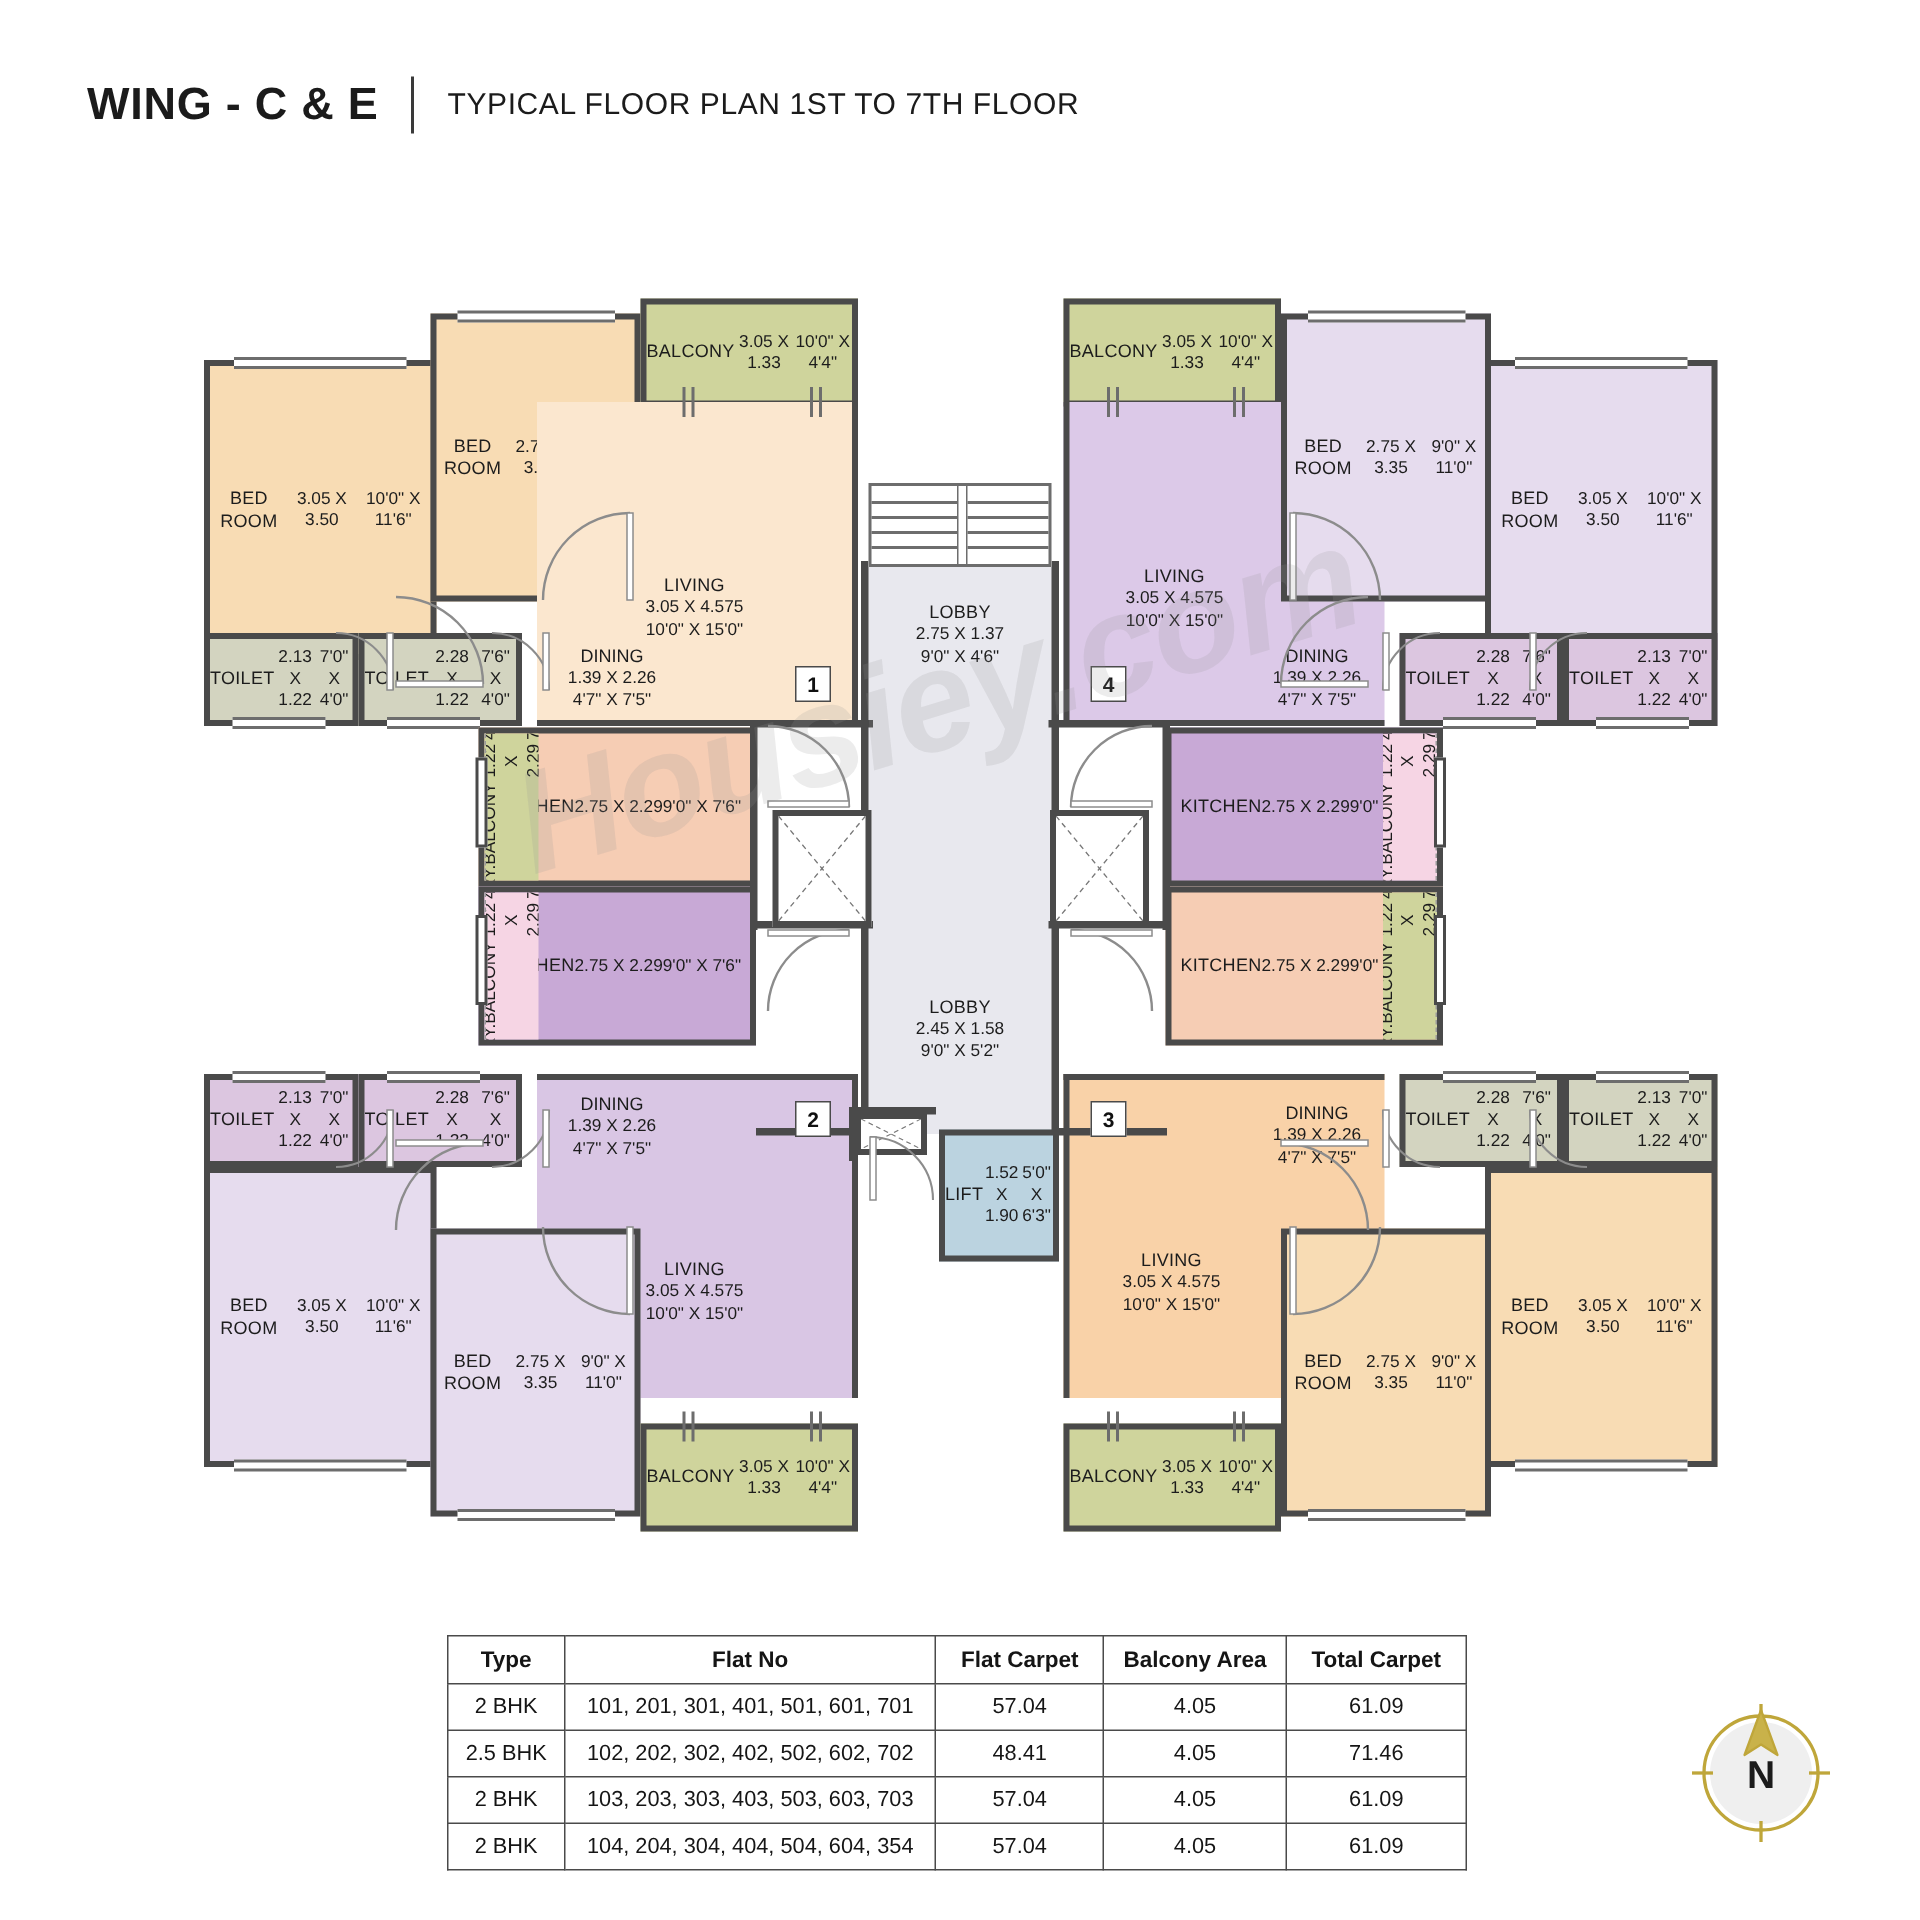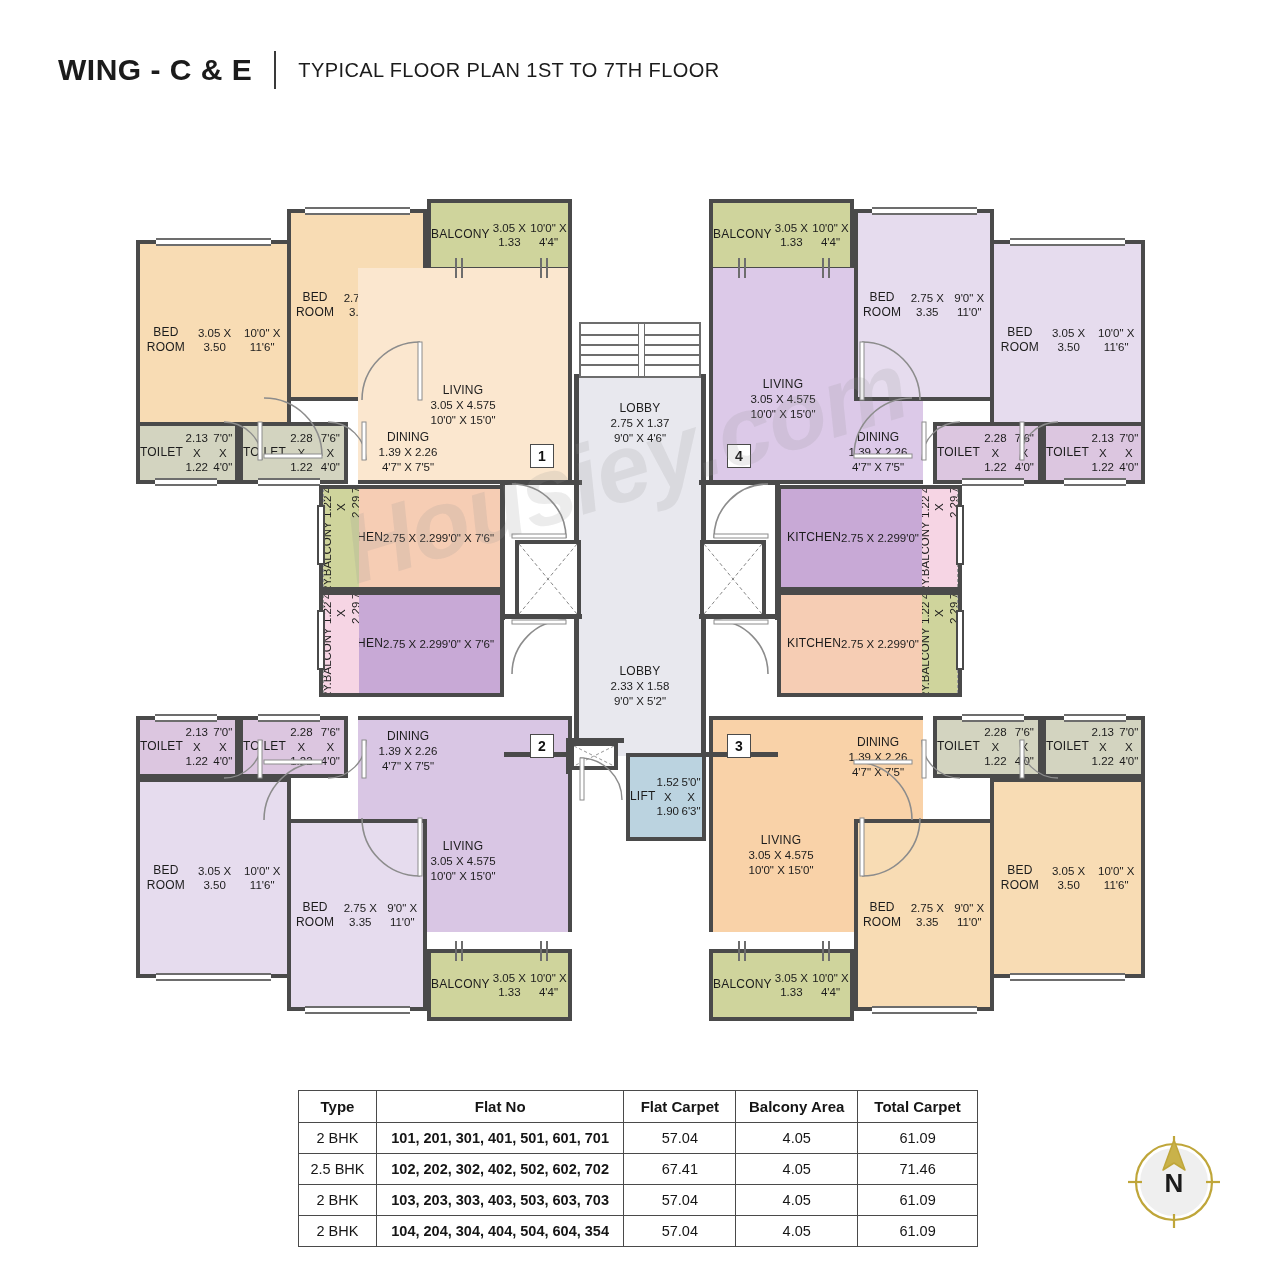--- a/index.html
+++ b/index.html
@@ -80,21 +80,21 @@
     letter-spacing: -1px;
   }
 
   
   #tbl { position: absolute; left: 298px; top: 1090px; width: 680px; border-collapse: collapse; }
   #tbl th, #tbl td {
     border: 1.5px solid #4a4a4a; text-align: center; color: #151515;
     padding: 7px 4px; font-size: 14.5px;
   }
   #tbl th { font-weight: bold; font-size: 15px; }
-  #tbl td.flats { font-size: 14.5px; font-weight: bold; }
+  #tbl td.flats { font-size: 14.5px; }
 
   
   #compass { position: absolute; left: 1122px; top: 1130px; width: 104px; height: 104px; }
 </style>
 </head>
 <body>
 <div id="root">
 
 <div class="hdr">
   <div class="hdr-wing">WING - C &amp; E</div>
@@ -363,21 +363,21 @@
   <div class="rm nb" style="left:578px; top:378px; width:124px; height:180px; background:#E8E8EE;">
     <div style="margin-top:-90px;">
       <div class="nm">LOBBY</div>
       <div class="d1">2.75 X 1.37</div>
       <div class="d2">9'0" X 4'6"</div>
     </div>
   </div>
   <div class="rm nb" style="left:578px; top:556px; width:124px; height:200px; background:#E8E8EE;">
     <div style="margin-top:60px;">
       <div class="nm">LOBBY</div>
-      <div class="d1">2.33 X 1.58</div>
+      <div class="d1">2.45 X 1.58</div>
       <div class="d2">9'0" X 5'2"</div>
     </div>
   </div>
 
   <div class="shaft" style="left:515px; top:540px; width:66px; height:78px;">
     <svg viewBox="0 0 66 78" preserveAspectRatio="none">
       <line x1="0" y1="0" x2="66" y2="78" stroke="#777" stroke-width="1" stroke-dasharray="4 3"></line>
       <line x1="66" y1="0" x2="0" y2="78" stroke="#777" stroke-width="1" stroke-dasharray="4 3"></line>
     </svg>
   </div>
@@ -568,21 +568,21 @@
     <tr>
       <td>2 BHK</td>
       <td class="flats">101, 201, 301, 401, 501, 601, 701</td>
       <td>57.04</td>
       <td>4.05</td>
       <td>61.09</td>
     </tr>
     <tr>
       <td>2.5 BHK</td>
       <td class="flats">102, 202, 302, 402, 502, 602, 702</td>
-      <td>67.41</td>
+      <td>48.41</td>
       <td>4.05</td>
       <td>71.46</td>
     </tr>
     <tr>
       <td>2 BHK</td>
       <td class="flats">103, 203, 303, 403, 503, 603, 703</td>
       <td>57.04</td>
       <td>4.05</td>
       <td>61.09</td>
     </tr>

